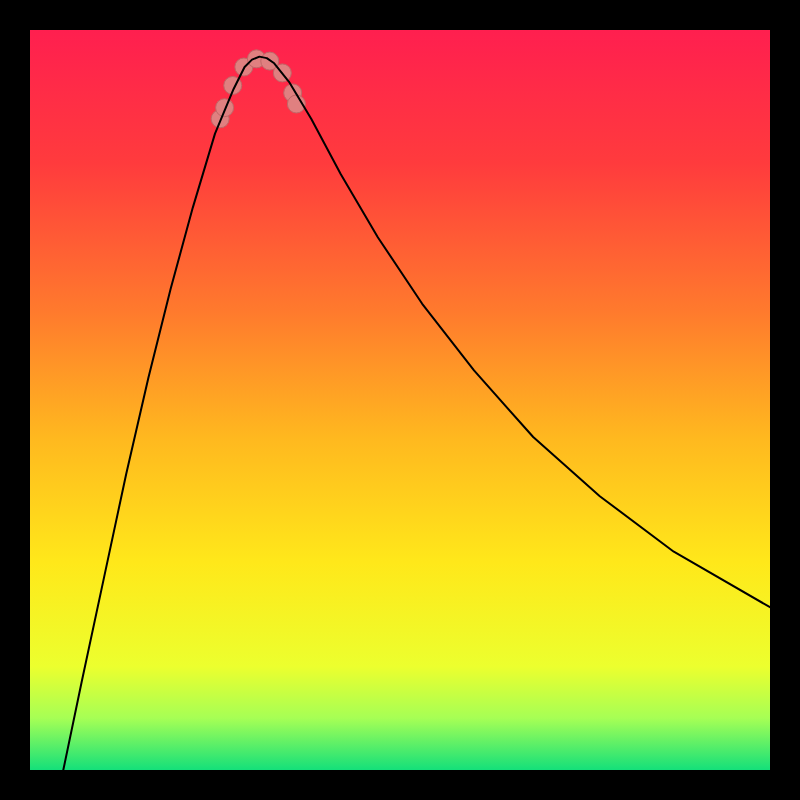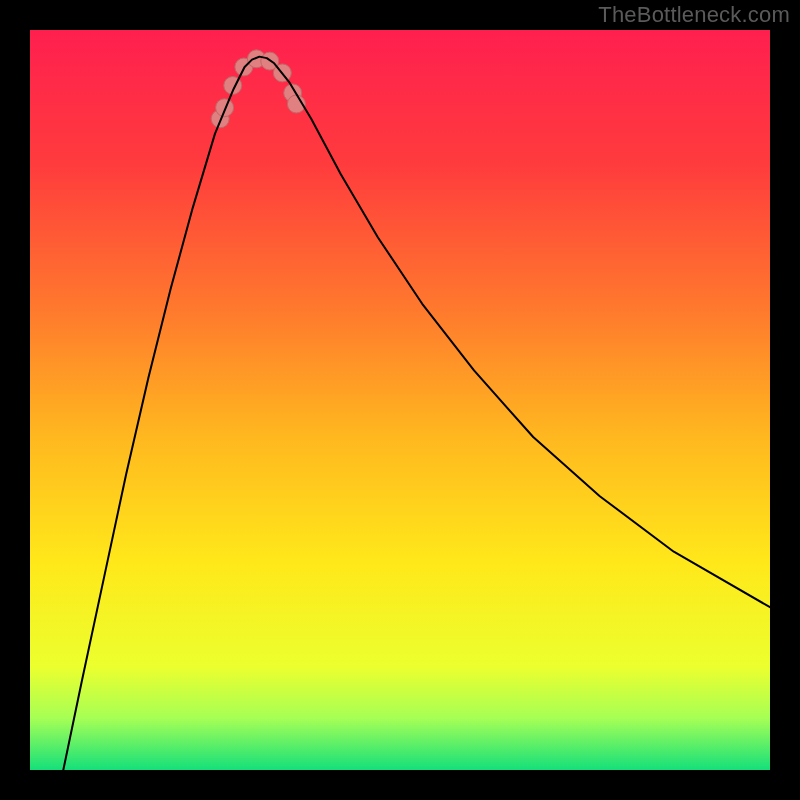--- a/index.html
+++ b/index.html
@@ -36,21 +36,20 @@
     letter-spacing: 0.2px;
   }
   svg {
     display: block;
   }
 </style>
 </head>
 <body>
 
 <div class="frame">
-  <div class="attribution">TheBottleneck.com</div>
   <div class="plot">
     <svg id="chart-svg" width="740" height="740" viewBox="0 0 740 740" preserveAspectRatio="none">
       <defs>
         <linearGradient id="bg-grad" x1="0" y1="0" x2="0" y2="1">
             <stop offset="0%" stop-color="#ff1f4f"></stop>
             <stop offset="18%" stop-color="#ff3b3d"></stop>
             <stop offset="38%" stop-color="#ff7a2d"></stop>
             <stop offset="55%" stop-color="#ffb81f"></stop>
             <stop offset="72%" stop-color="#ffe81a"></stop>
             <stop offset="86%" stop-color="#ecff2e"></stop>

